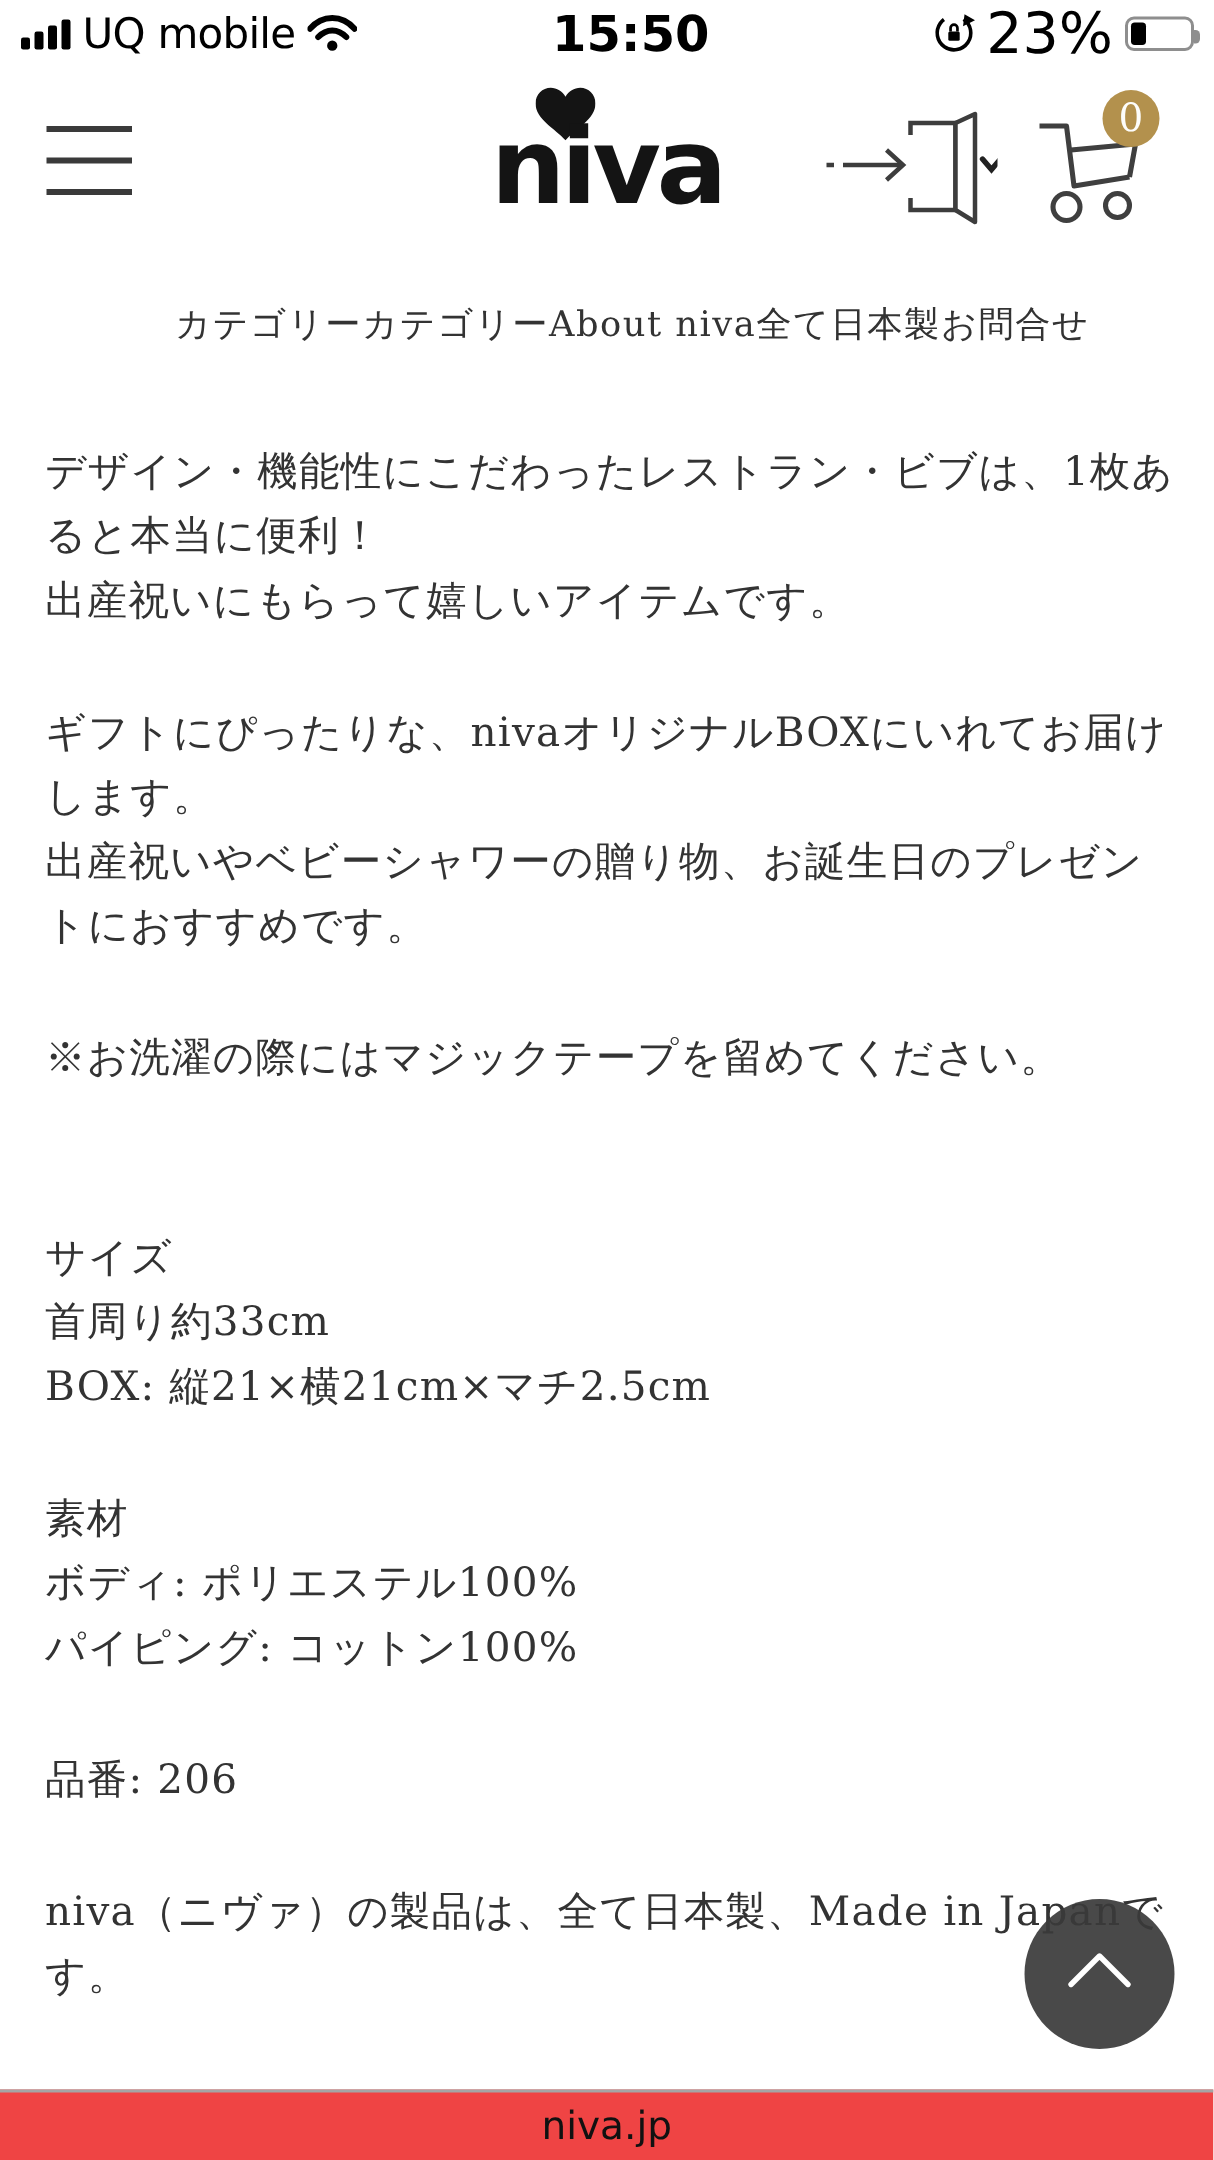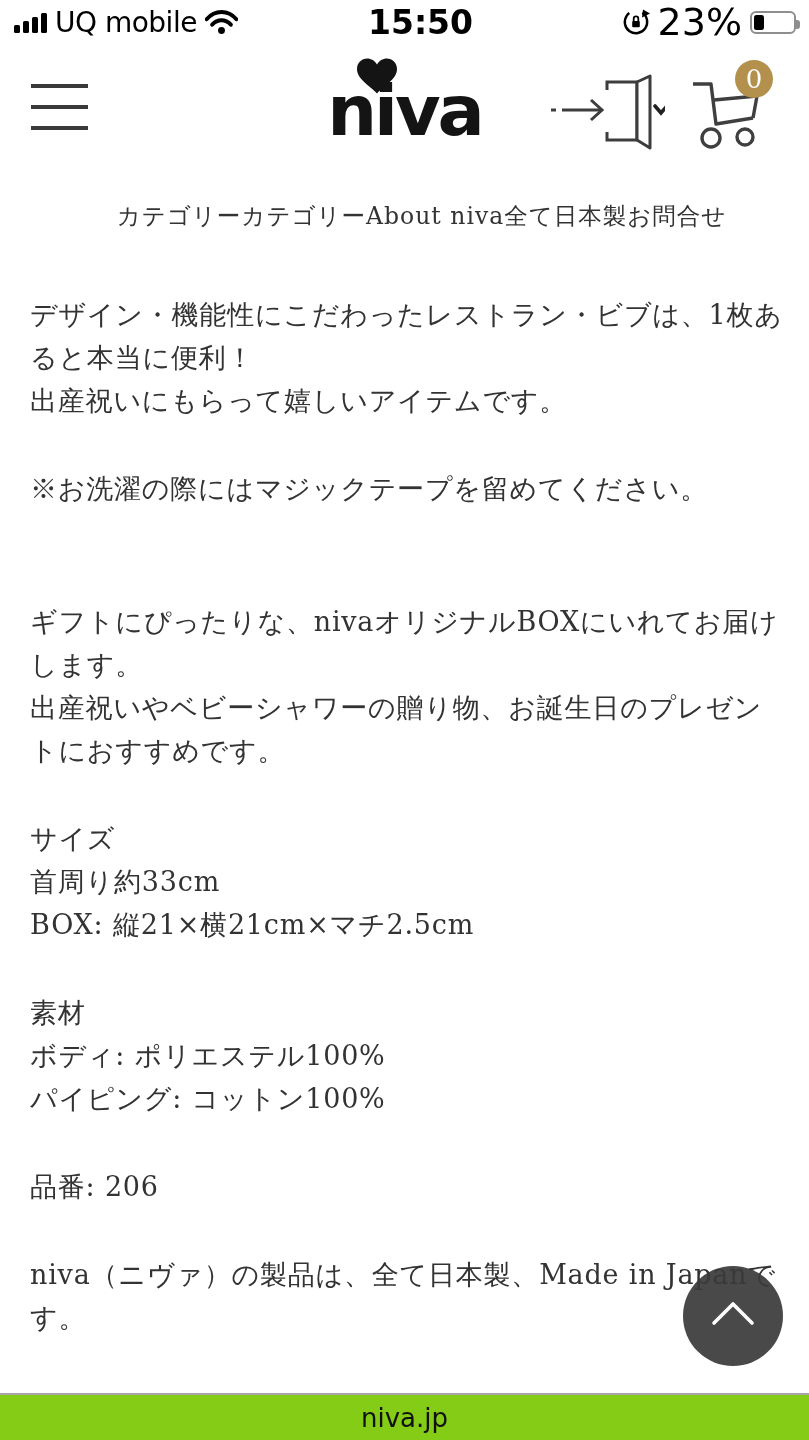--- a/index.html
+++ b/index.html
@@ -72,21 +72,21 @@
   
   .scroll-top {
     position:absolute; left:683px; top:1266px; width:100px; height:100px;
     border-radius:50%; background:rgba(58,58,58,0.92);
     display:flex; align-items:center; justify-content:center; cursor:pointer;
   }
 
   
   .footer-bar {
     position:absolute; left:0; top:1393px; width:809px; height:47px;
-    background:#84cc16; border-top:2px solid #a5a5a5;
+    background:#ef4444; border-top:2px solid #a5a5a5;
     display:flex; align-items:center; justify-content:center;
     font-family:"DejaVu Sans","Liberation Sans",sans-serif;
     font-size:26px; color:#111;
   }
 </style>
 </head>
 <body>
 
 <div class="status-bar">
   <div class="sb-left">
@@ -164,27 +164,27 @@
   <a href="#">お問合せ</a>
 </div>
 
 <div class="content">
 
   <div class="block">
     <div>デザイン・機能性にこだわったレストラン・ビブは、1枚あると本当に便利！</div>
     <div>出産祝いにもらって嬉しいアイテムです。</div>
   </div>
 
+  <div class="block">
+    <div>ギフトにぴったりな、nivaオリジナルBOXにいれてお届けします。</div>
+    <div>出産祝いやベビーシャワーの贈り物、お誕生日のプレゼントにおすすめです。</div>
+  </div>
+
   <div class="block block-note">
     <div>※お洗濯の際にはマジックテープを留めてください。</div>
-  </div>
-
-  <div class="block">
-    <div>ギフトにぴったりな、nivaオリジナルBOXにいれてお届けします。</div>
-    <div>出産祝いやベビーシャワーの贈り物、お誕生日のプレゼントにおすすめです。</div>
   </div>
 
   <div class="block">
     <div>サイズ</div>
     <div>首周り約33cm</div>
     <div>BOX: 縦21×横21cm×マチ2.5cm</div>
   </div>
 
   <div class="block">
     <div>素材</div>

